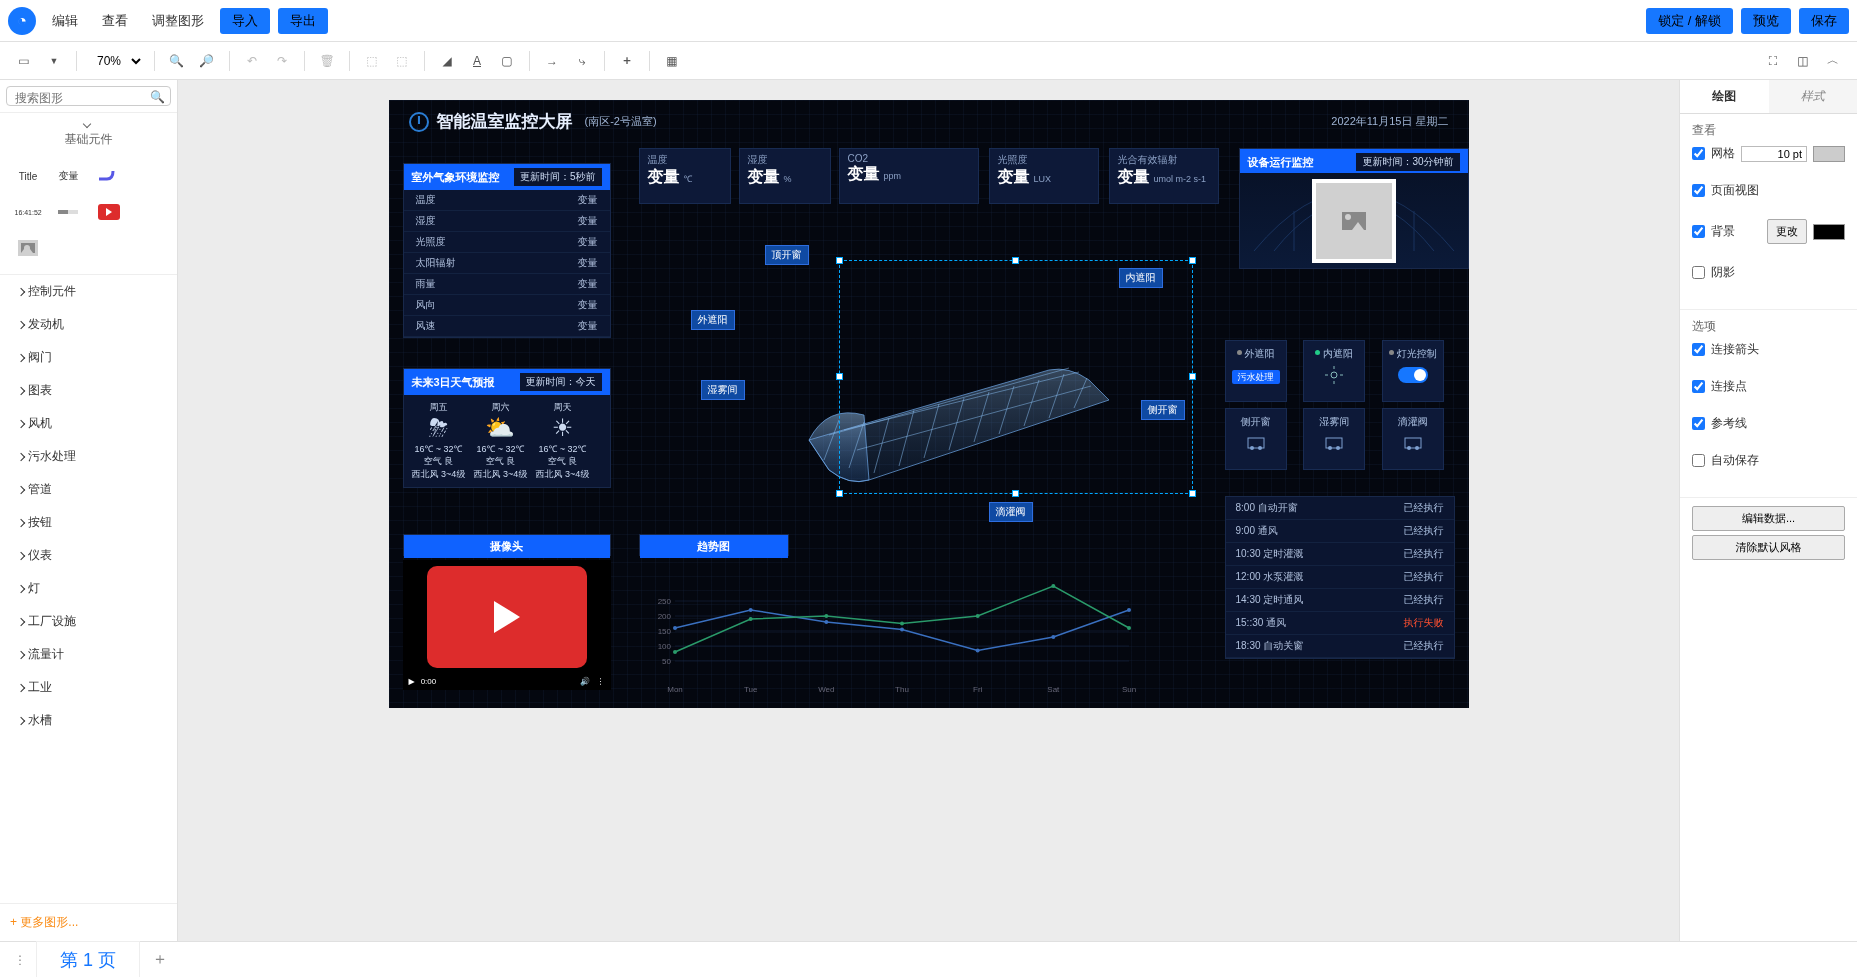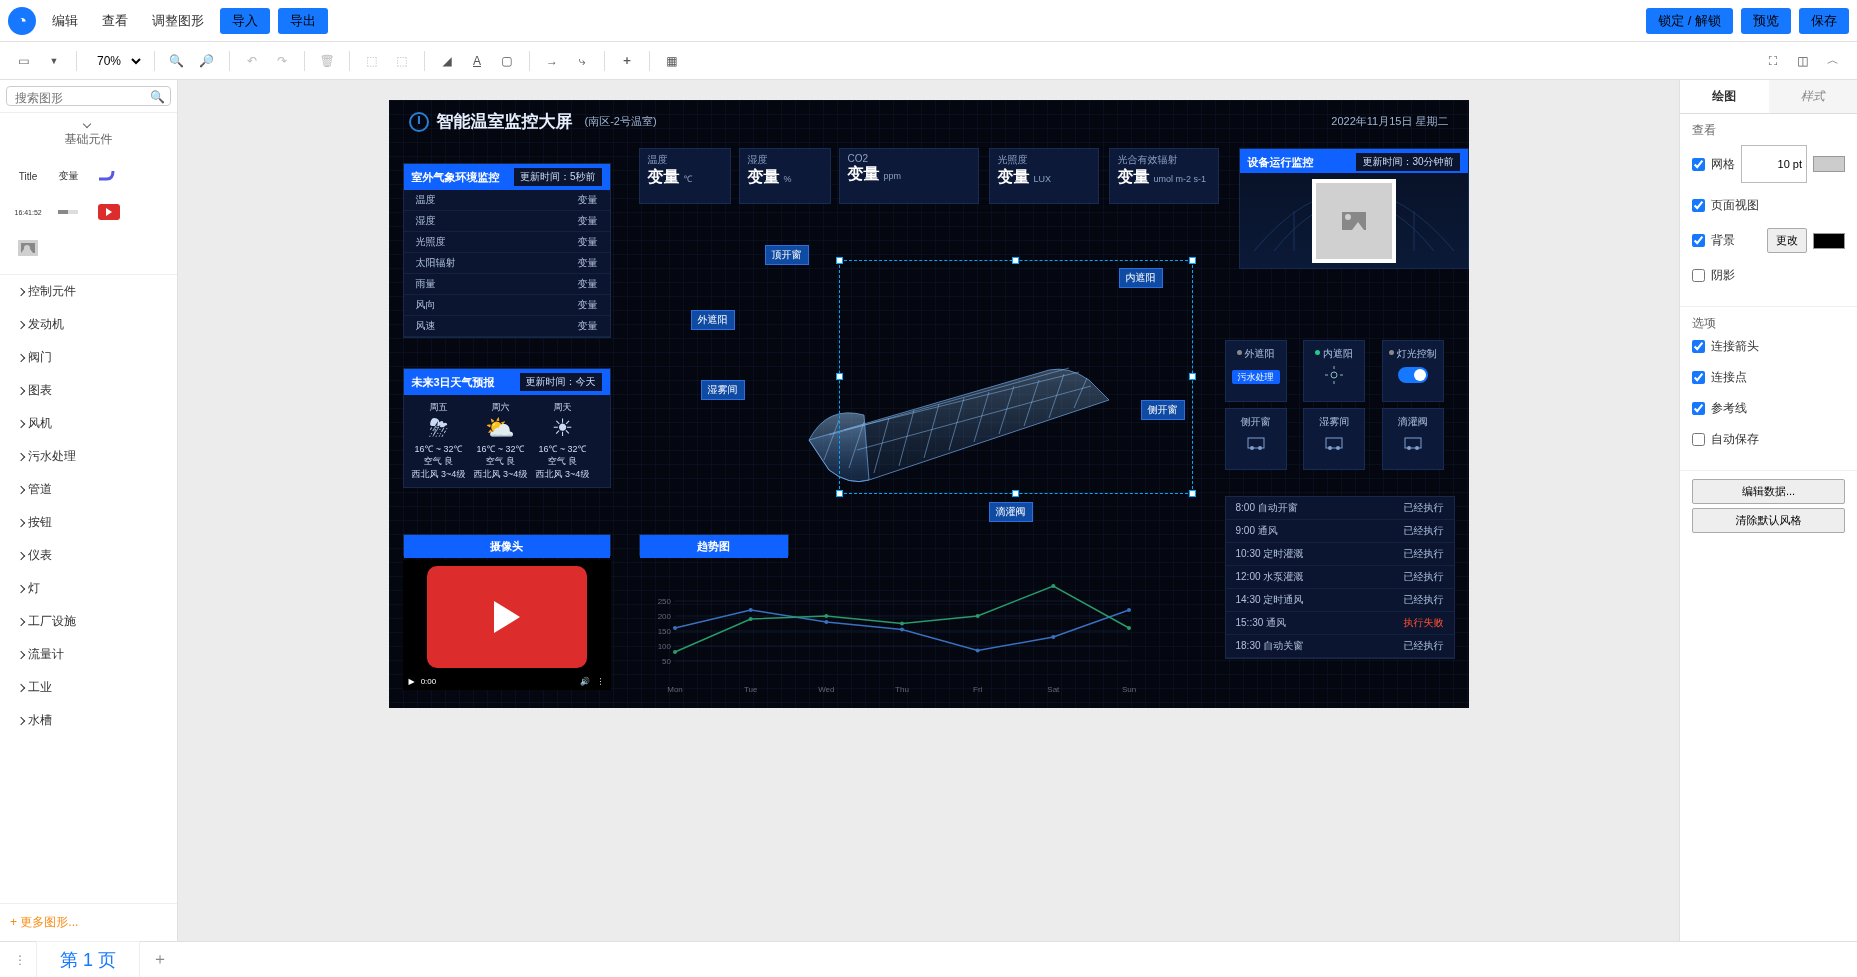--- a/index.html
+++ b/index.html
@@ -85,24 +85,24 @@
 .weather-icn { height:28px; font-size:24px; }
 
 
 .right-sidebar { width: 178px; background: #fff; border-left: 1px solid #e0e0e0; overflow-y: auto; }
 .rs-tabs { display: flex; border-bottom: 1px solid #ddd; }
 .rs-tab { flex: 1; padding: 8px; text-align: center; font-size: 12px; cursor: pointer; }
 .rs-tab.act { background: #fff; font-weight: bold; }
 .rs-tab:not(.act) { background: #f5f5f5; color:#888;font-style:italic; }
 .rs-sec { padding: 8px 12px; }
 .rs-sec-title { color: #666; font-size: 12px; margin-bottom: 6px; }
-.rs-row { display: flex; align-items: center; gap: 6px; margin-bottom: 14px; font-size: 12px; }
+.rs-row { display: flex; align-items: center; gap: 6px; margin-bottom: 20px; font-size: 12px; }
 .rs-row input[type=checkbox] { accent-color: #1677ff; }
 .rs-row input[type=radio] { accent-color: #1677ff; }
-.rs-row input[type=text], .rs-row select { flex: 1; padding: 12px 4px; font-size: 11px; border:1px solid #bbb; }
+.rs-row input[type=text], .rs-row select { flex: 1; padding: 1px 4px; font-size: 11px; border:1px solid #bbb; }
 .rs-btn { width: 100%; padding: 4px; font-size: 11px; border: 1px solid #aaa; background: #eee; cursor: pointer; border-radius:2px; margin-bottom:4px; }
 .swatch { width: 32px; height: 16px; border: 1px solid #999; }
 
 
 .footer { height: 36px; background: #fff; border-top: 1px solid #e0e0e0; display: flex; align-items: center; padding: 0 8px; gap: 4px; }
 .page-tab { padding: 6px 23px; color: #1677ff; border:1px solid #eee; border-bottom:none; background:#fff; cursor:pointer; font-size:18px; }
 .add-page { padding: 4px 8px; color: #888; cursor: pointer; font-size: 16px; }
 .footer-menu { color:#888; cursor:pointer; padding:0 6px; }
 
 

